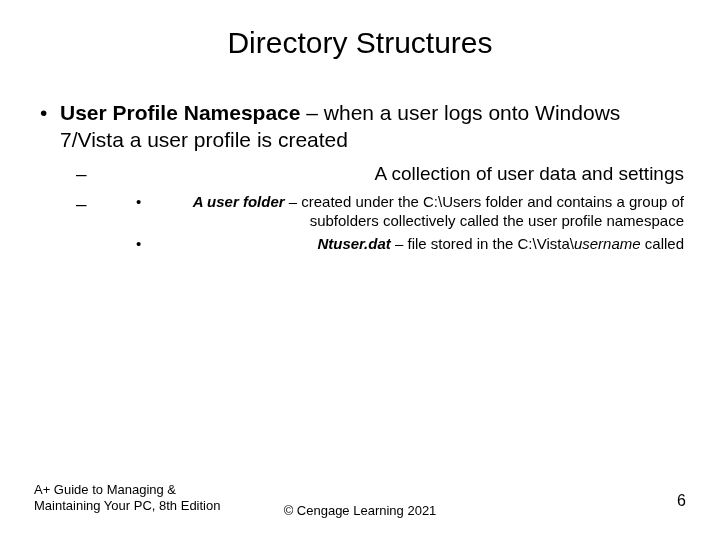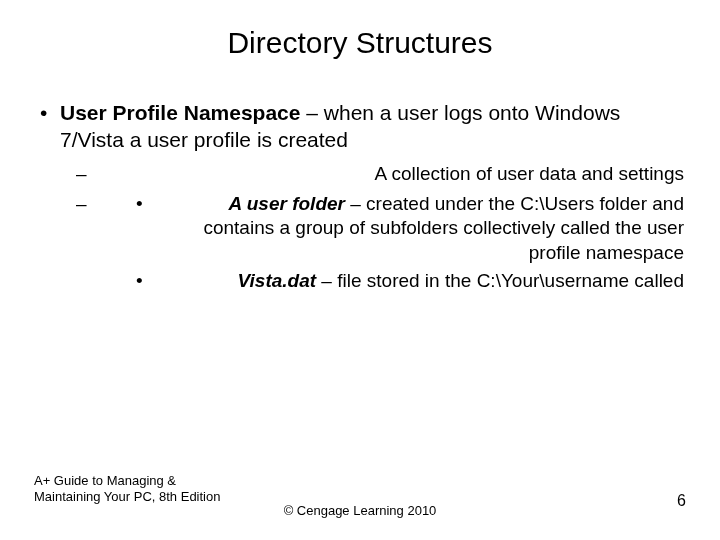--- a/index.html
+++ b/index.html
@@ -59,51 +59,51 @@
   }
   .lvl2 > li::before {
     content: "–";
     position: absolute;
     left: 16px;
     top: 0;
   }
 
   .lvl3 {
     margin-top: 6px;
-    font-size: 19px;
+    font-size: 15px;
   }
   .lvl3 > li {
     position: relative;
     padding-left: 56px;
     margin-bottom: 4px;
   }
   .lvl3 > li::before {
     content: "•";
     position: absolute;
     left: 36px;
     top: 0;
   }
 
   .b { font-weight: bold; }
   .bi { font-weight: bold; font-style: italic; }
-  .i { }
+  .i { font-style: italic; }
 
   .footer {
     position: absolute;
     bottom: 22px;
     left: 0;
     width: 100%;
     font-size: 13px;
     box-sizing: border-box;
     padding: 0 34px;
   }
   .footer-left {
     position: absolute;
     left: 34px;
-    bottom: 13px;
+    bottom: 4px;
     width: 210px;
     line-height: 1.25;
   }
   .footer-center {
     position: absolute;
     left: 0;
     right: 0;
     bottom: 0;
     text-align: center;
   }
@@ -128,30 +128,30 @@
 
         <ul class="lvl2">
           <li><span>A collection of user data and settings</span></li>
           <li>
 
             <ul class="lvl3">
               <li>
                 <span class="bi">A user folder</span><span> – created under the C:\Users folder and contains a group of subfolders collectively called the user profile namespace</span>
               </li>
               <li>
-                <span class="bi">Vista.dat</span><span> – file stored in the C:\Your\</span><span class="i">username</span><span> called</span>
+                <span class="bi">Ntuser.dat</span><span> – file stored in the C:\Vista\</span><span class="i">username</span><span> called</span>
               </li>
             </ul>
 
           </li>
         </ul>
 
       </li>
     </ul>
   </div>
 
   <div class="footer">
     <div class="footer-left">A+ Guide to Managing &amp; Maintaining Your PC, 8th Edition</div>
-    <div class="footer-center">© Cengage Learning  2010</div>
+    <div class="footer-center">© Cengage Learning  2021</div>
     <div class="footer-right">6</div>
   </div>
 
 </div>
 
 </body></html>

